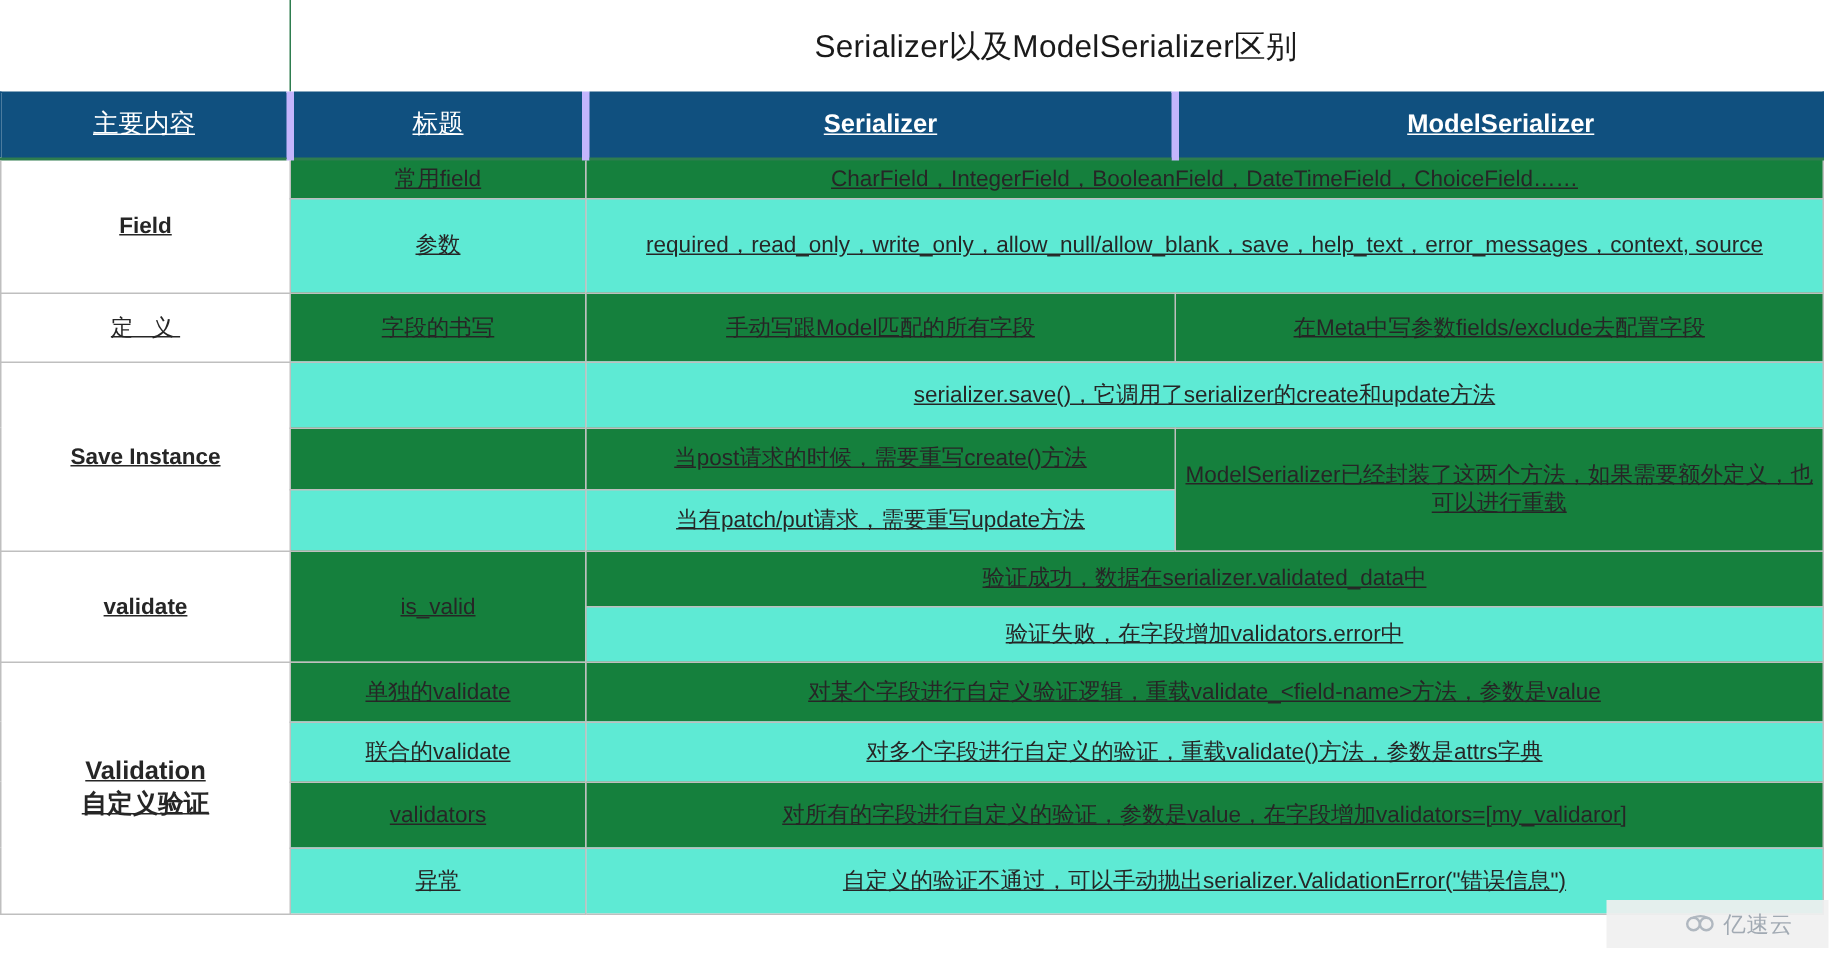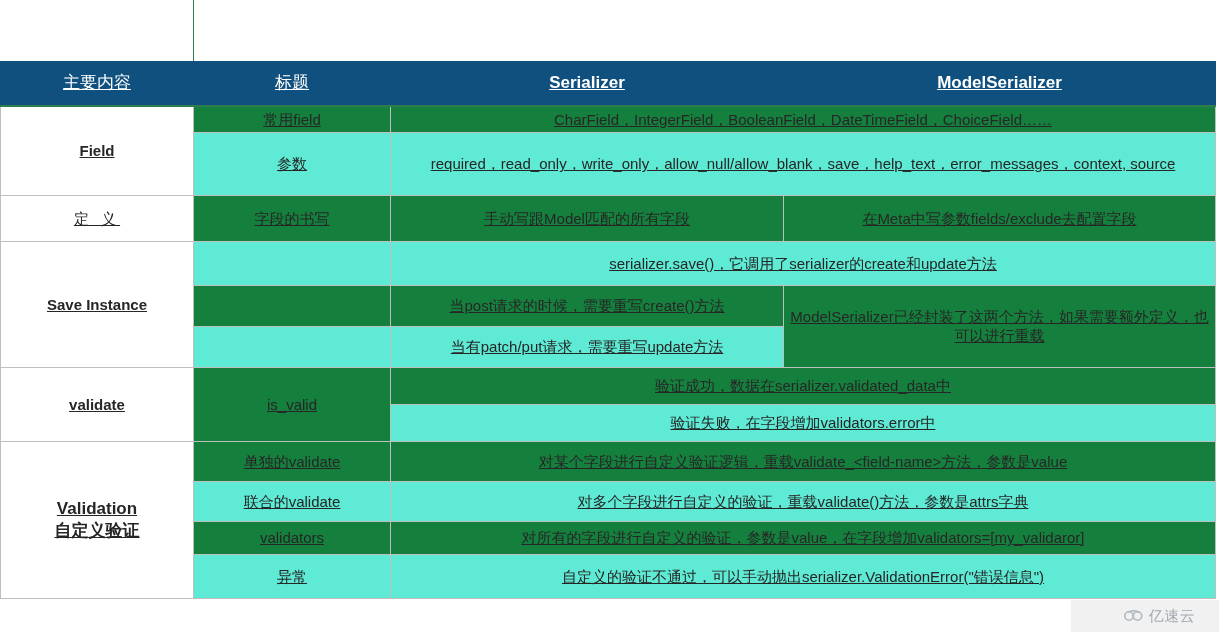--- a/index.html
+++ b/index.html
@@ -73,21 +73,21 @@
     height: 44px;
     border: 1px solid #10507f;
     border-bottom: 2px solid #2e7d4f;
     padding: 2px 6px;
   }
   #grid thead th.th-cn {
     font-weight: normal;
     font-size: 17px;
   }
   #grid thead th.sep-left {
-    border-left: 1px solid #c4b5fd;
+    border-left: 5px solid #c4b5fd;
   }
 
   
   td.cat {
     background: #ffffff;
     color: #17558c;
     font-weight: bold;
     font-size: 17px;
     border-left: 1px solid #ffffff;
     border-right: 1px solid #2e7d4f;
@@ -130,20 +130,21 @@
     color: #9aa3ad;
     letter-spacing: .5px;
   }
   #watermark svg { display: block; }
 </style>
 </head>
 <body>
 
 <div id="title-band">
   <div id="title-divider-v"></div>
+  <div id="title-text">Serializer以及ModelSerializer区别</div>
 </div>
 
 <table id="grid">
   <colgroup>
     <col style="width:193px">
     <col style="width:197px">
     <col style="width:393px">
     <col style="width:432px">
   </colgroup>
 
@@ -210,21 +211,21 @@
       </td>
       <td class="sub white">单独的validate</td>
       <td class="white" colspan="2">对某个字段进行自定义验证逻辑，重载validate_&lt;field-name&gt;方法，参数是value</td>
     </tr>
 
     <tr style="height:40px">
       <td class="sub shade">联合的validate</td>
       <td class="shade" colspan="2">对多个字段进行自定义的验证，重载validate()方法，参数是attrs字典</td>
     </tr>
 
-    <tr style="height:33px">
+    <tr style="height:44px">
       <td class="sub white">validators</td>
       <td class="white" colspan="2">对所有的字段进行自定义的验证，参数是value，在字段增加validators=[my_validaror]</td>
     </tr>
 
     <tr style="height:44px">
       <td class="sub shade">异常</td>
       <td class="shade" colspan="2">自定义的验证不通过，可以手动抛出serializer.ValidationError("错误信息")</td>
     </tr>
   </tbody>
 </table>

